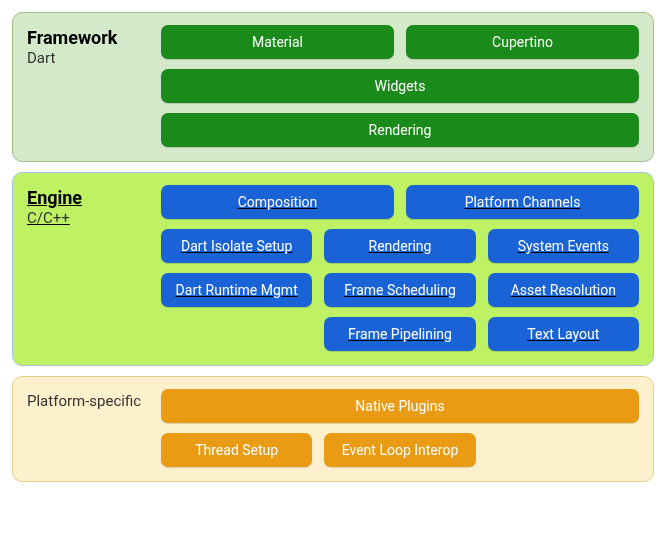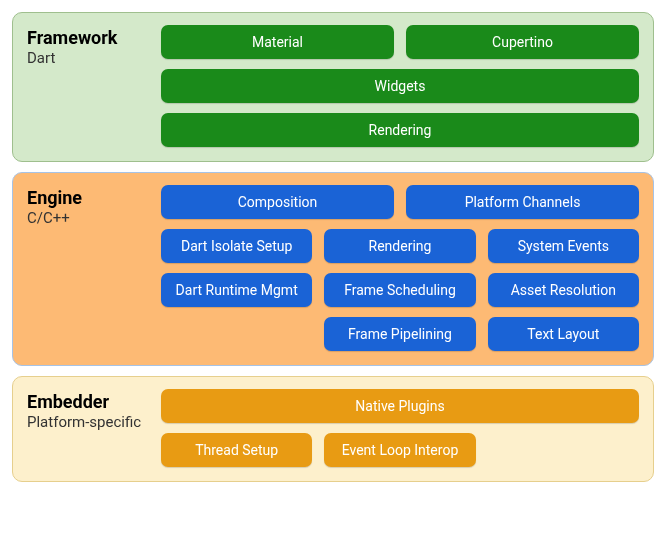--- a/index.html
+++ b/index.html
@@ -57,22 +57,23 @@
     box-shadow: none;
   }
   
   .framework {
     background: #d4e9ca;
     border: 1px solid #9fbf8e;
   }
   .framework .cell { background: #1a8a1a; }
   
   .engine {
-    background: #fdba74;
+    background: #bef264;
     border: 1px solid #a6c3e6;
+    text-decoration: underline;
   }
   .engine .cell { background: #1a63d6; }
   
   .embedder {
     background: #fdf0cc;
     border: 1px solid #e6cf8d;
     margin-bottom: 0;
   }
   .embedder .cell { background: #e89b13; }
 </style>
@@ -121,21 +122,20 @@
     <div class="row">
       <div class="cell empty"></div>
       <div class="cell">Frame Pipelining</div>
       <div class="cell">Text Layout</div>
     </div>
   </div>
 </div>
 
 <div class="layer embedder">
   <div class="layer-header">
-    <div class="layer-title">Embedder</div>
     <div class="layer-sub">Platform-specific</div>
   </div>
   <div class="layer-body">
     <div class="row">
       <div class="cell">Native Plugins</div>
     </div>
     <div class="row">
       <div class="cell">Thread Setup</div>
       <div class="cell">Event Loop Interop</div>
       <div class="cell empty"></div>

